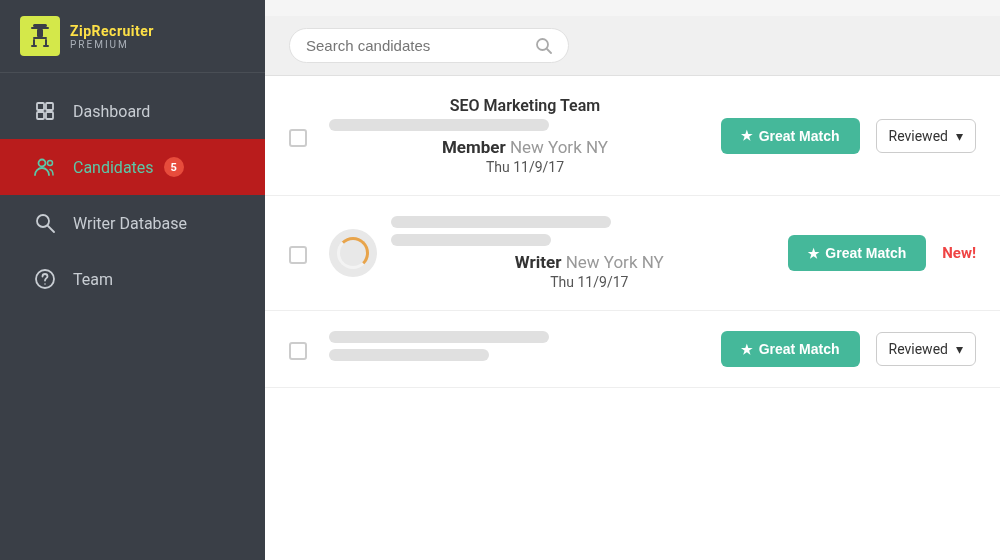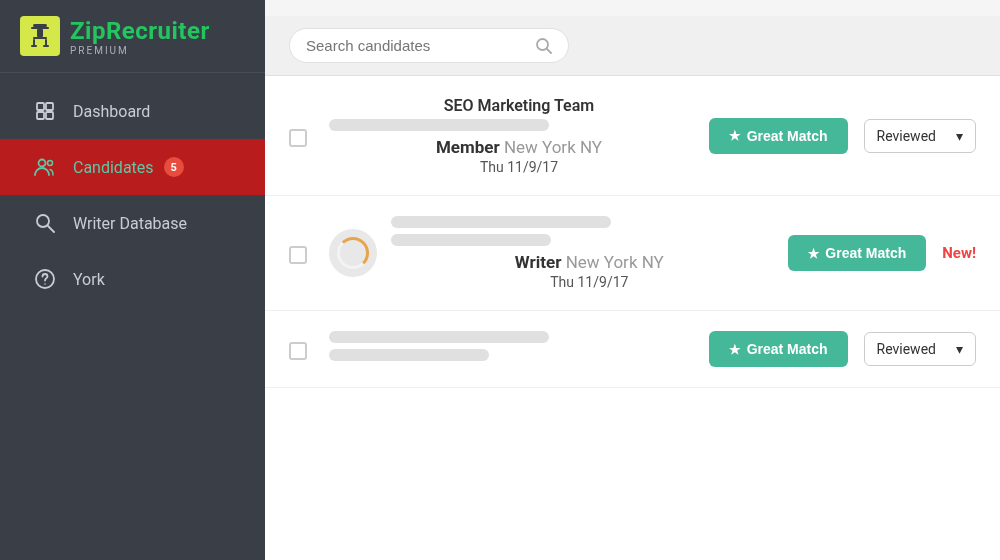--- a/index.html
+++ b/index.html
@@ -24,22 +24,22 @@
       width: 40px;
       height: 40px;
       margin-right: 10px;
       flex-shrink: 0;
     }
     .logo-text {
       display: flex;
       flex-direction: column;
     }
     .logo-name {
-      color: #22c55e;
-      font-size: 24px;
+      color: #fde047;
+      font-size: 14px;
       font-weight: 700;
       letter-spacing: 0.5px;
     }
     .logo-premium {
       color: #aab0b8;
       font-size: 10px;
       letter-spacing: 2px;
       text-transform: uppercase;
     }
     .nav-items {
@@ -225,21 +225,21 @@
     .status-dropdown {
       display: flex;
       align-items: flex-end;
       border: 1px solid #ccc;
       border-radius: 6px;
       padding: 8px 12px;
       background: white;
       cursor: pointer;
       font-size: 14px;
       color: #333;
-      gap: 20px;
+      gap: 8px;
       white-space: nowrap;
     }
     .new-badge {
       color: #ef4444;
       font-size: 15px;
       font-weight: 700;
     }
 
     
     svg { display: block; }
@@ -308,21 +308,21 @@
     </div>
 
     <div class="nav-item">
       <span class="nav-icon">
         <svg width="20" height="20" viewBox="0 0 20 20" fill="none">
           <circle cx="10" cy="10" r="9" stroke="#c8cdd3" stroke-width="1.8"></circle>
           <path d="M7.5 7.5a2.5 2.5 0 0 1 5 0c0 1.5-2.5 2-2.5 4" stroke="#c8cdd3" stroke-width="1.8" stroke-linecap="round"></path>
           <circle cx="10" cy="15" r="0.8" fill="#c8cdd3"></circle>
         </svg>
       </span>
-      <span>York</span>
+      <span>Team</span>
     </div>
   </nav>
 </div>
 
 <div class="main">
 
   <div class="top-bar">
     <div class="search-box">
       <input class="search-input" type="text" placeholder="Search candidates" style="">
       <span class="search-icon-svg">

